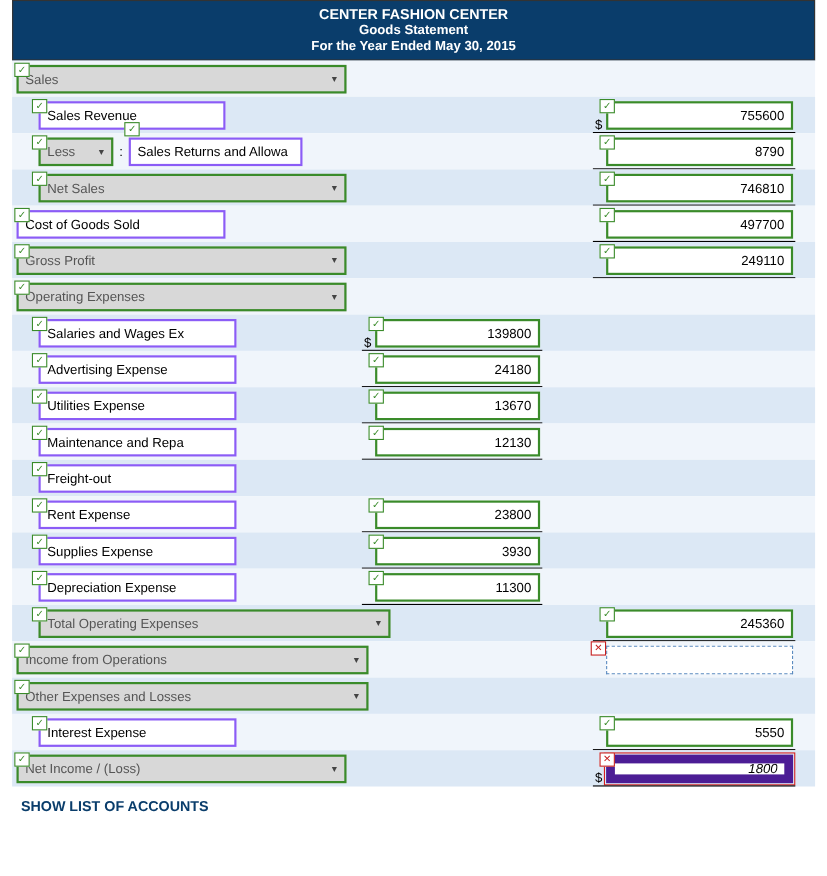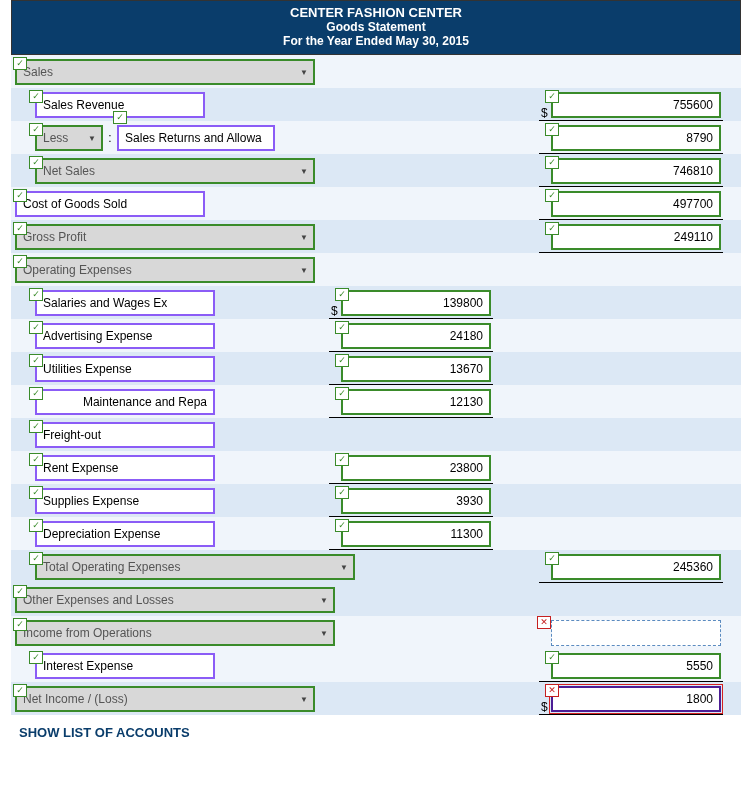--- a/index.html
+++ b/index.html
@@ -15,21 +15,21 @@
 .badge.check::after { content: "✓"; }
 .badge.cross { border-color: #c62020; color: #c62020; }
 .badge.cross::after { content: "✕"; }
 .cell { position: relative; display: inline-block; }
 .dropdown { height: 26px; border: 2px solid #3a8b2a; background: #d8d8d8; color: #555; padding: 2px 22px 2px 6px; font-size: 12px; appearance: none; position: relative; cursor: pointer; }
 .dropdown-wrap { position: relative; display: inline-block; }
 .dropdown-wrap::after { content: "▼"; font-size: 8px; color: #444; position: absolute; right: 7px; top: 50%; transform: translateY(-50%); pointer-events: none; }
 .dropdown.small { width: 68px; }
 .textfield { height: 26px; border: 2px solid #8b5cf6; background: #fff; padding: 2px 6px; font-size: 12px; color: #000; }
 .numfield { height: 26px; border: 2px solid #3a8b2a; background: #fff; padding: 2px 6px; font-size: 12px; text-align: right; width: 170px; }
-.numfield.error { border: 2px solid #4c1d95; outline: 1px solid #d62020; outline-offset: 1px; }
+.numfield.error { border: 8px solid #4c1d95; outline: 1px solid #d62020; outline-offset: 1px; font-style: italic; }
 .numfield.dashed { border: 1px dashed #5b8bc0; background: #fff; }
 .dollar { font-size: 12px; color: #000; position: absolute; left: -10px; bottom: -2px; }
 .underline { border-bottom: 1px solid #000; position: absolute; left: -12px; right: -2px; bottom: -3px; }
 .col-left { margin-left: 2px; }
 .col-indent { margin-left: 22px; }
 .col-mid { position: absolute; left: 330px; }
 .col-right { position: absolute; left: 540px; }
 .link { color: #0a3d6b; font-weight: bold; font-size: 13px; padding: 10px 8px 4px; display: inline-block; cursor: pointer; }
 </style>
 </head>
@@ -136,21 +136,21 @@
   </div>
   <div class="row alt0">
     <div class="cell col-indent"><span class="badge check" style="left:-6px;"></span><input class="textfield" style="width: 180px;" value="Advertising Expense"></div>
     <div class="cell col-mid"><span class="badge check" style="left:-6px;"></span><input class="numfield" style="width: 150px;" value="24180"><span class="underline"></span></div>
   </div>
   <div class="row alt1">
     <div class="cell col-indent"><span class="badge check" style="left:-6px;"></span><input class="textfield" style="width: 180px;" value="Utilities Expense"></div>
     <div class="cell col-mid"><span class="badge check" style="left:-6px;"></span><input class="numfield" style="width: 150px;" value="13670"><span class="underline"></span></div>
   </div>
   <div class="row alt0">
-    <div class="cell col-indent"><span class="badge check" style="left:-6px;"></span><input class="textfield" style="width: 180px; text-align: right;" value="Maintenance and Repa"></div>
+    <div class="cell col-indent"><span class="badge check" style="left:-6px;"></span><input class="textfield" style="width: 180px;" value="Maintenance and Repa"></div>
     <div class="cell col-mid"><span class="badge check" style="left:-6px;"></span><input class="numfield" style="width: 150px;" value="12130"><span class="underline"></span></div>
   </div>
   <div class="row alt1">
     <div class="cell col-indent"><span class="badge check" style="left:-6px;"></span><input class="textfield" style="width: 180px;" value="Freight-out"></div>
   </div>
   <div class="row alt0">
     <div class="cell col-indent"><span class="badge check" style="left:-6px;"></span><input class="textfield" style="width: 180px;" value="Rent Expense"></div>
     <div class="cell col-mid"><span class="badge check" style="left:-6px;"></span><input class="numfield" style="width: 150px;" value="23800"><span class="underline"></span></div>
   </div>
   <div class="row alt1">
@@ -169,36 +169,36 @@
       <span class="dropdown-wrap"><input class="dropdown" style="width: 320px;" readonly="" value="Total Operating Expenses"></span>
     </div>
     <div class="cell col-right">
       <span class="badge check" style="left:-6px;"></span>
       <input class="numfield" value="245360" style="">
       <span class="underline"></span>
     </div>
   </div>
 
   
-  <div class="row alt1">
-    <div class="cell col-left">
-      <span class="badge check" style="left:-2px;"></span>
-      <span class="dropdown-wrap"><input class="dropdown" style="width: 320px;" readonly="" value="Other Expenses and Losses"></span>
-    </div>
-  </div>
-
-  
   <div class="row alt0">
     <div class="cell col-left">
       <span class="badge check" style="left:-2px;"></span>
       <span class="dropdown-wrap"><input class="dropdown" style="width: 320px;" readonly="" value="Income from Operations"></span>
     </div>
     <div class="cell col-right">
       <span class="badge cross" style="left:-14px;top:-4px;"></span>
       <input class="numfield dashed" value="" style="">
+    </div>
+  </div>
+
+  
+  <div class="row alt1">
+    <div class="cell col-left">
+      <span class="badge check" style="left:-2px;"></span>
+      <span class="dropdown-wrap"><input class="dropdown" style="width: 320px;" readonly="" value="Other Expenses and Losses"></span>
     </div>
   </div>
 
   
   <div class="row alt0">
     <div class="cell col-indent">
       <span class="badge check" style="left:-6px;"></span>
       <input class="textfield" style="width: 180px;" value="Interest Expense">
     </div>
     <div class="cell col-right">

